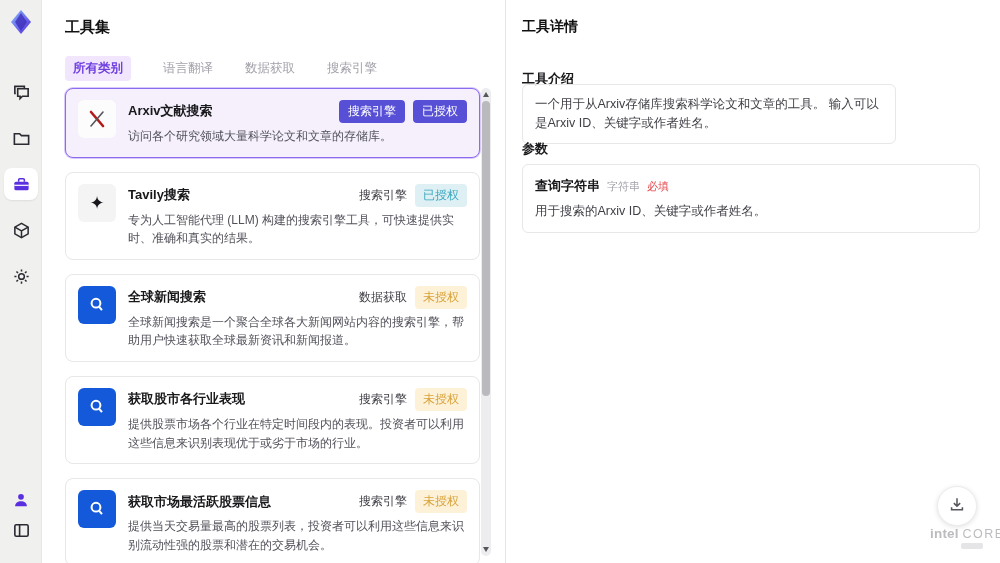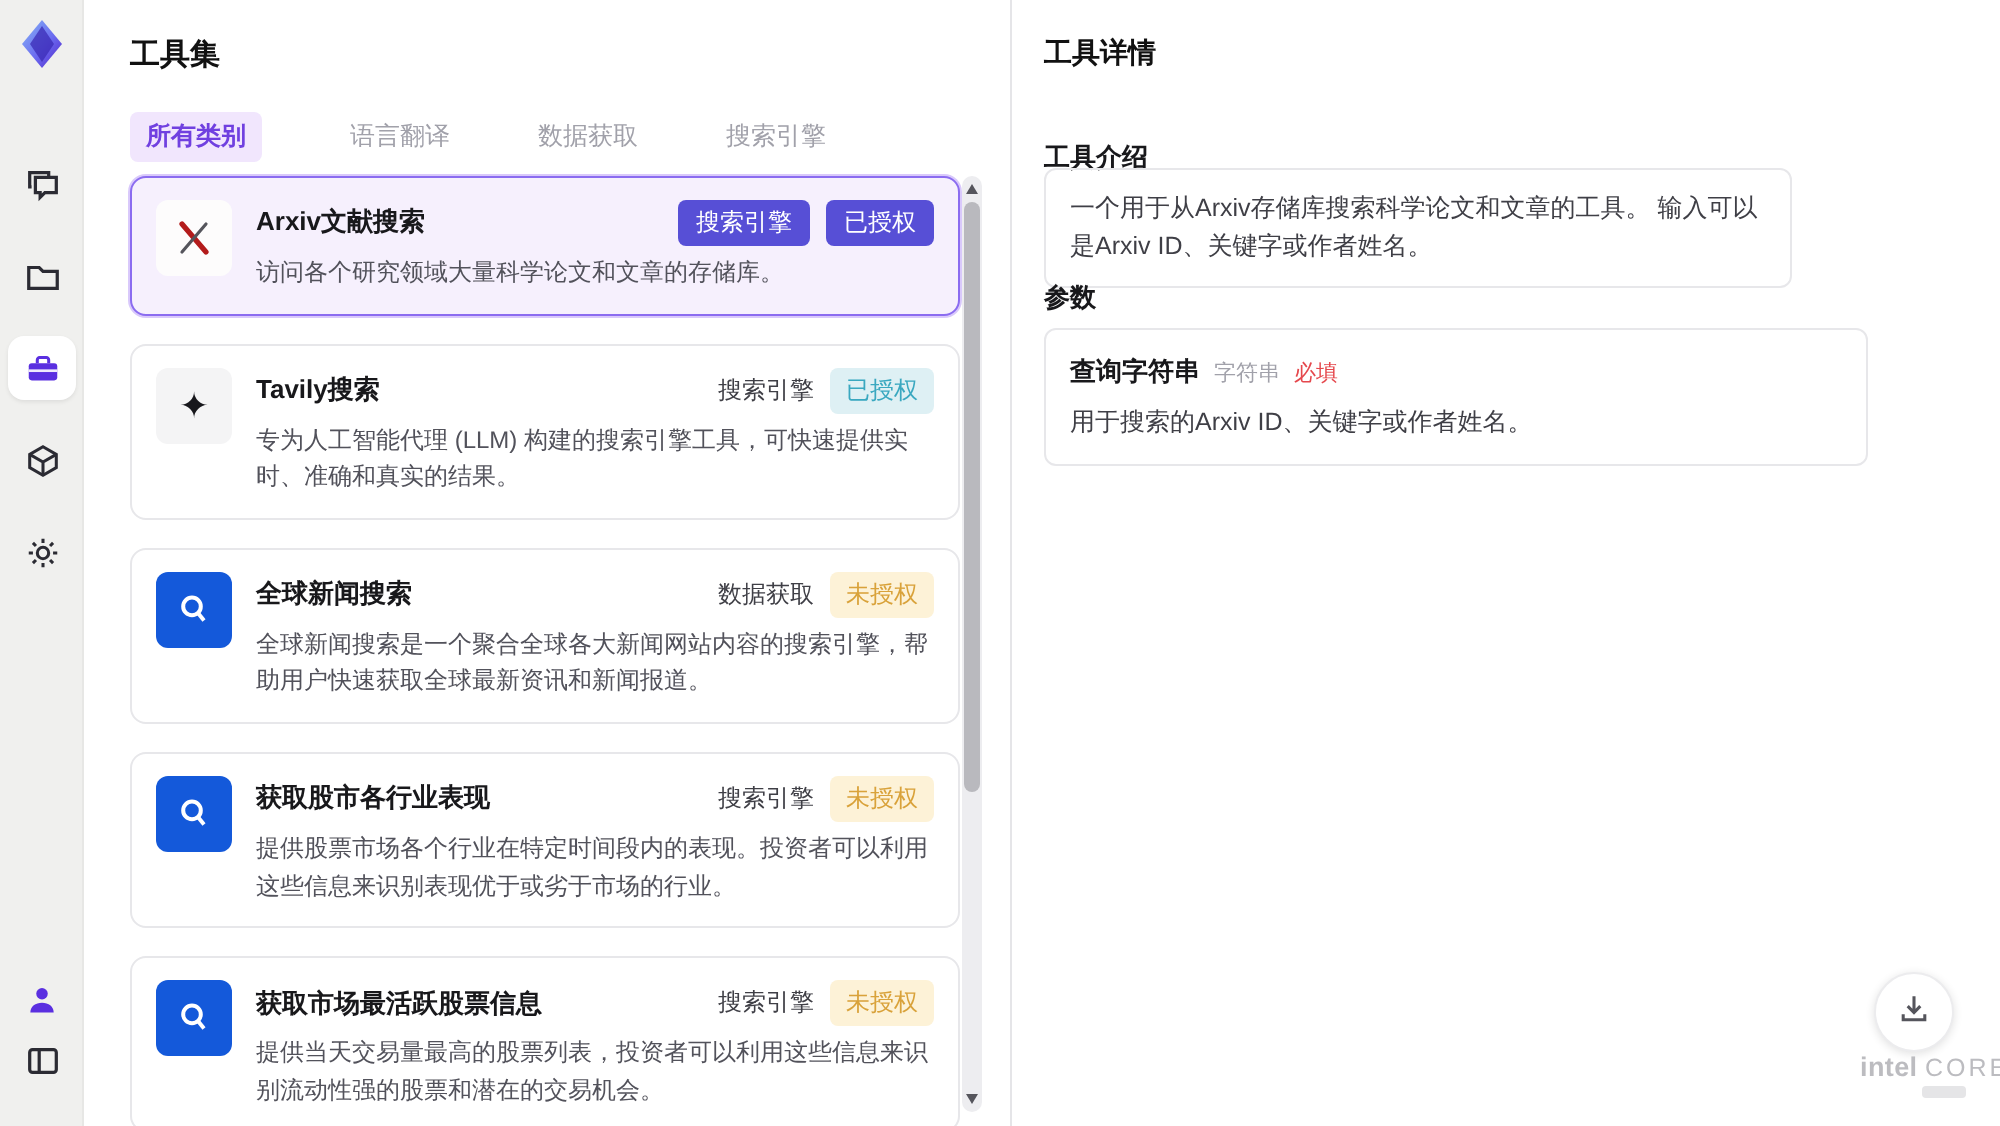--- a/index.html
+++ b/index.html
@@ -19,21 +19,21 @@
     position:absolute; left:4px; width:34px; height:32px;
     display:flex; align-items:center; justify-content:center;
     border-radius:8px; color:#2b2b33; cursor:pointer;
   }
   .rail-item.active { background:#fff; color:#5a2fe0; box-shadow:0 1px 2px rgba(0,0,0,.08); }
   .rail-item svg { display:block; }
 
   
   .list-panel { position:absolute; left:42px; top:0; width:463px; height:563px; background:#fff; overflow:hidden; }
   .list-title { position:absolute; left:23px; top:18px; font-size:15px; font-weight:bold; color:#111; }
-  .tabs { position:absolute; left:23px; top:56px; display:flex; gap:44px; align-items:flex-start; font-size:12.5px; }
+  .tabs { position:absolute; left:23px; top:56px; display:flex; gap:32px; align-items:flex-start; font-size:12.5px; }
   .tab { color:#a1a1aa; padding:4px 0; cursor:pointer; white-space:nowrap; }
   .tab.active { color:#7040e0; background:#f1e6fd; padding:4px 8px; border-radius:4px; font-weight:bold; }
 
   .cards { position:absolute; left:23px; top:88px; width:415px; display:flex; flex-direction:column; gap:14px; }
   .card {
     position:relative; background:#fff; border:1px solid #e7e7ea; border-radius:8px;
     padding:11px 12px; display:flex; gap:12px; cursor:pointer;
   }
   .card.selected { border:1px solid #8b6cf0; background:#f6f0fd; box-shadow:0 0 0 1px #d9c9fb; }
   .tool-icon {
@@ -67,21 +67,21 @@
   .detail-title { position:absolute; left:16px; top:18px; font-size:14px; font-weight:bold; color:#111; }
   .sec-heading { position:absolute; left:16px; font-size:13px; font-weight:bold; color:#18181b; }
   .sec-intro-heading { top:70px; }
   .intro-box {
     position:absolute; left:16px; top:84px; width:374px;
     border:1px solid #e7e7ea; border-radius:6px; padding:10px 12px;
     font-size:12.5px; color:#3f3f46; line-height:1.5;
   }
   .sec-params-heading { top:140px; }
   .param-box {
-    position:absolute; left:16px; top:164px; width:412px;
+    position:absolute; left:16px; top:164px; width:458px;
     border:1px solid #e7e7ea; border-radius:6px; padding:12px;
   }
   .param-line { display:flex; align-items:baseline; gap:7px; }
   .param-name { font-size:13px; font-weight:bold; color:#18181b; }
   .param-type { font-size:11px; color:#a1a1aa; }
   .param-required { font-size:11px; color:#e5484d; }
   .param-desc { margin-top:8px; font-size:12.5px; color:#3f3f46; }
 
   .download-btn {
     position:absolute; left:431px; top:486px; width:40px; height:40px; border-radius:50%;

